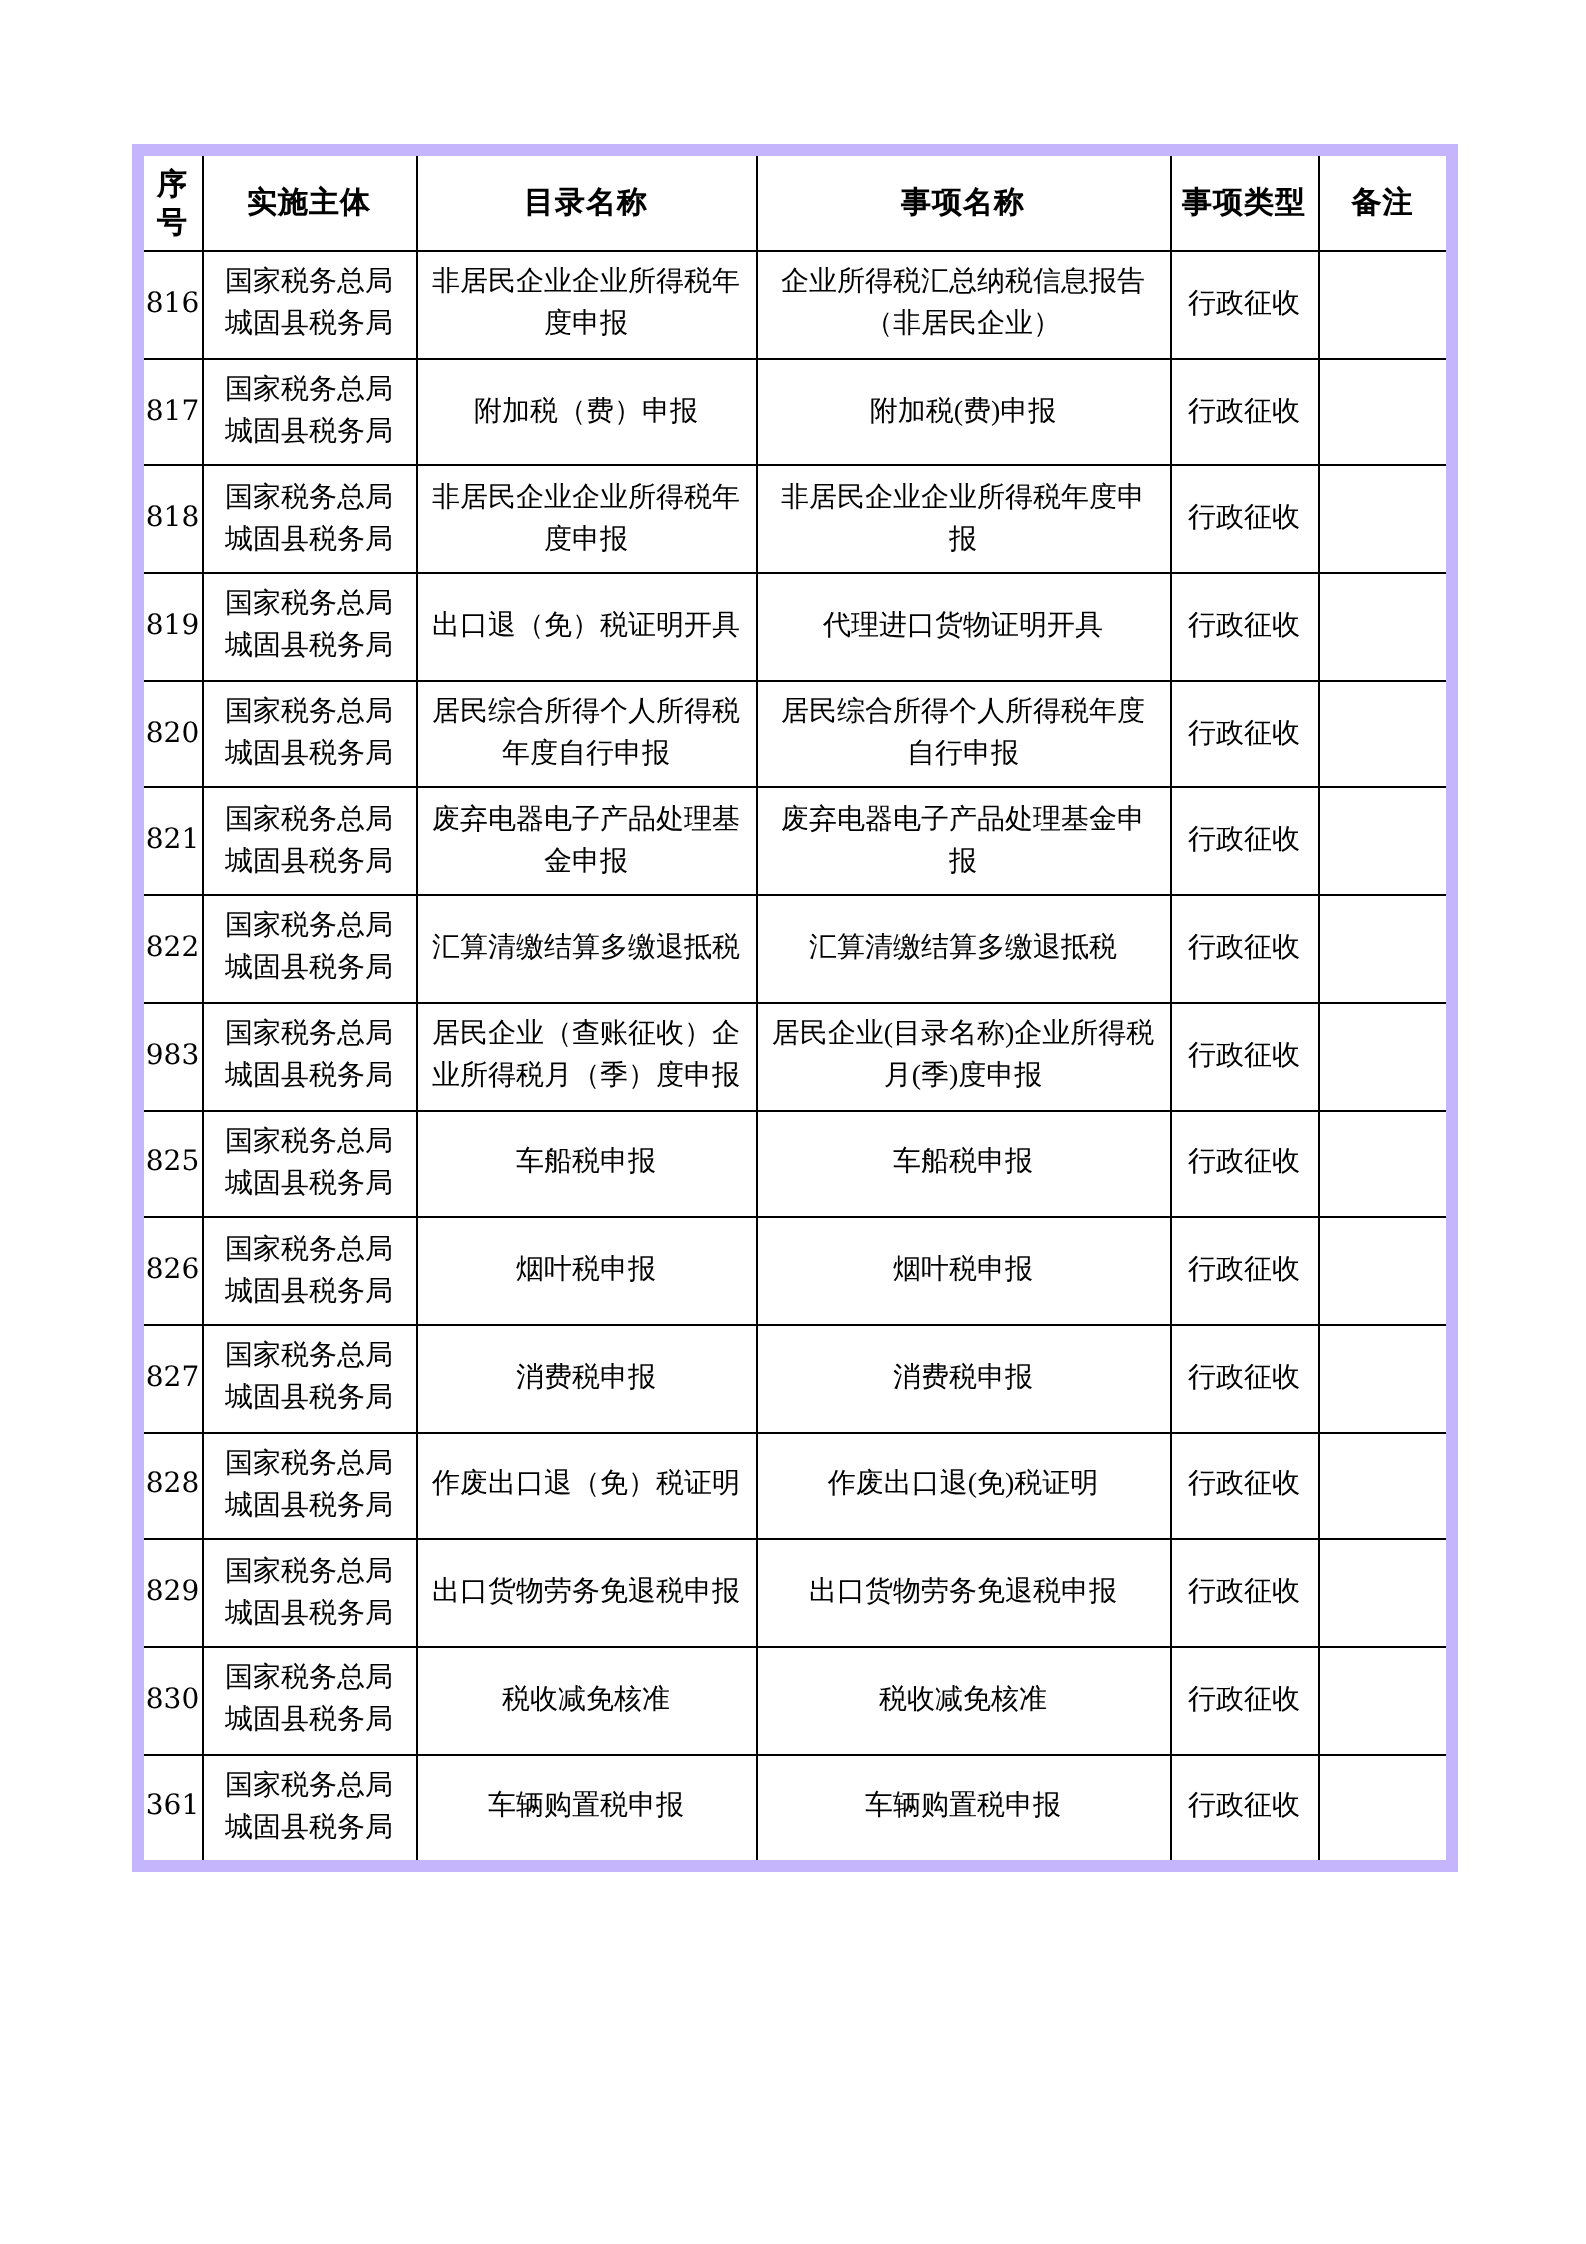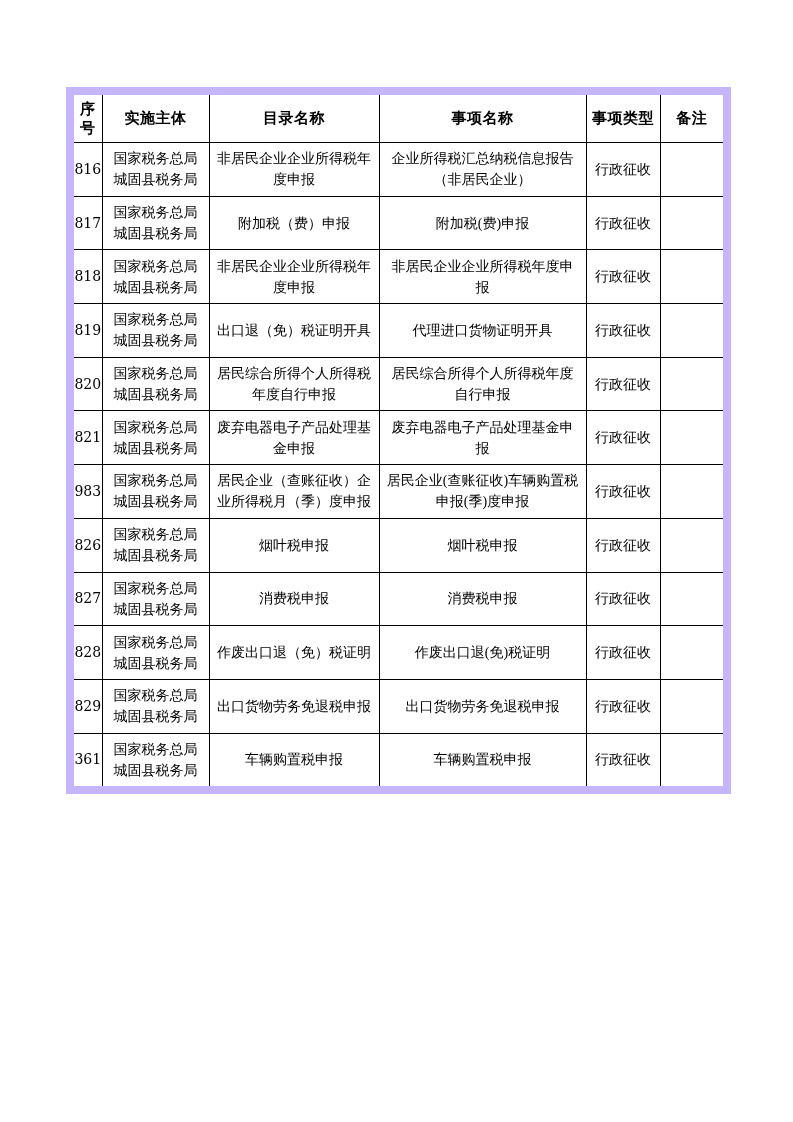--- a/index.html
+++ b/index.html
@@ -10,25 +10,25 @@
   .sheet {
     position: relative;
     width: 793px;
     height: 1122px;
     background: #ffffff;
     overflow: hidden;
   }
   table.doc-table {
     position: absolute;
     left: 66px;
-    top: 87px;
+    top: 72px;
     width: 657px;
     border-collapse: collapse;
     table-layout: fixed;
-    border: 8px solid #c4b5fd;
+    border: 6px solid #c4b5fd;
   }
   .doc-table th, .doc-table td {
     border: 1px solid #000;
     text-align: center;
     vertical-align: middle;
     color: #000;
     padding: 0;
     overflow: hidden;
   }
   .doc-table thead th {
@@ -155,29 +155,57 @@
           <td>
             <div class="inner inner-catalog">废弃电器电子产品处理基金申报</div>
           </td>
           <td>
             <div class="inner inner-item">废弃电器电子产品处理基金申报</div>
           </td>
           <td>行政征收</td>
           <td></td>
         </tr>
         <tr>
+          <td class="cell-index">822</td>
+          <td>
+            <div class="inner inner-agency">国家税务总局城固县税务局</div>
+          </td>
+          <td>
+            <div class="inner inner-catalog">汇算清缴结算多缴退抵税</div>
+          </td>
+          <td>
+            <div class="inner inner-item">汇算清缴结算多缴退抵税</div>
+          </td>
+          <td>行政征收</td>
+          <td></td>
+        </tr>
+        <tr>
           <td class="cell-index">983</td>
           <td>
             <div class="inner inner-agency">国家税务总局城固县税务局</div>
           </td>
           <td>
             <div class="inner inner-catalog">居民企业（查账征收）企业所得税月（季）度申报</div>
           </td>
           <td>
-            <div class="inner inner-item">居民企业(查账征收)车辆购置税申报(季)度申报</div>
+            <div class="inner inner-item">居民企业(目录名称)企业所得税月(季)度申报</div>
+          </td>
+          <td>行政征收</td>
+          <td></td>
+        </tr>
+        <tr>
+          <td class="cell-index">825</td>
+          <td>
+            <div class="inner inner-agency">国家税务总局城固县税务局</div>
+          </td>
+          <td>
+            <div class="inner inner-catalog">车船税申报</div>
+          </td>
+          <td>
+            <div class="inner inner-item">车船税申报</div>
           </td>
           <td>行政征收</td>
           <td></td>
         </tr>
         <tr>
           <td class="cell-index">826</td>
           <td>
             <div class="inner inner-agency">国家税务总局城固县税务局</div>
           </td>
           <td>
@@ -220,20 +248,34 @@
         <tr>
           <td class="cell-index">829</td>
           <td>
             <div class="inner inner-agency">国家税务总局城固县税务局</div>
           </td>
           <td>
             <div class="inner inner-catalog">出口货物劳务免退税申报</div>
           </td>
           <td>
             <div class="inner inner-item">出口货物劳务免退税申报</div>
+          </td>
+          <td>行政征收</td>
+          <td></td>
+        </tr>
+        <tr>
+          <td class="cell-index">830</td>
+          <td>
+            <div class="inner inner-agency">国家税务总局城固县税务局</div>
+          </td>
+          <td>
+            <div class="inner inner-catalog">税收减免核准</div>
+          </td>
+          <td>
+            <div class="inner inner-item">税收减免核准</div>
           </td>
           <td>行政征收</td>
           <td></td>
         </tr>
         <tr>
           <td class="cell-index">361</td>
           <td>
             <div class="inner inner-agency">国家税务总局城固县税务局</div>
           </td>
           <td>

